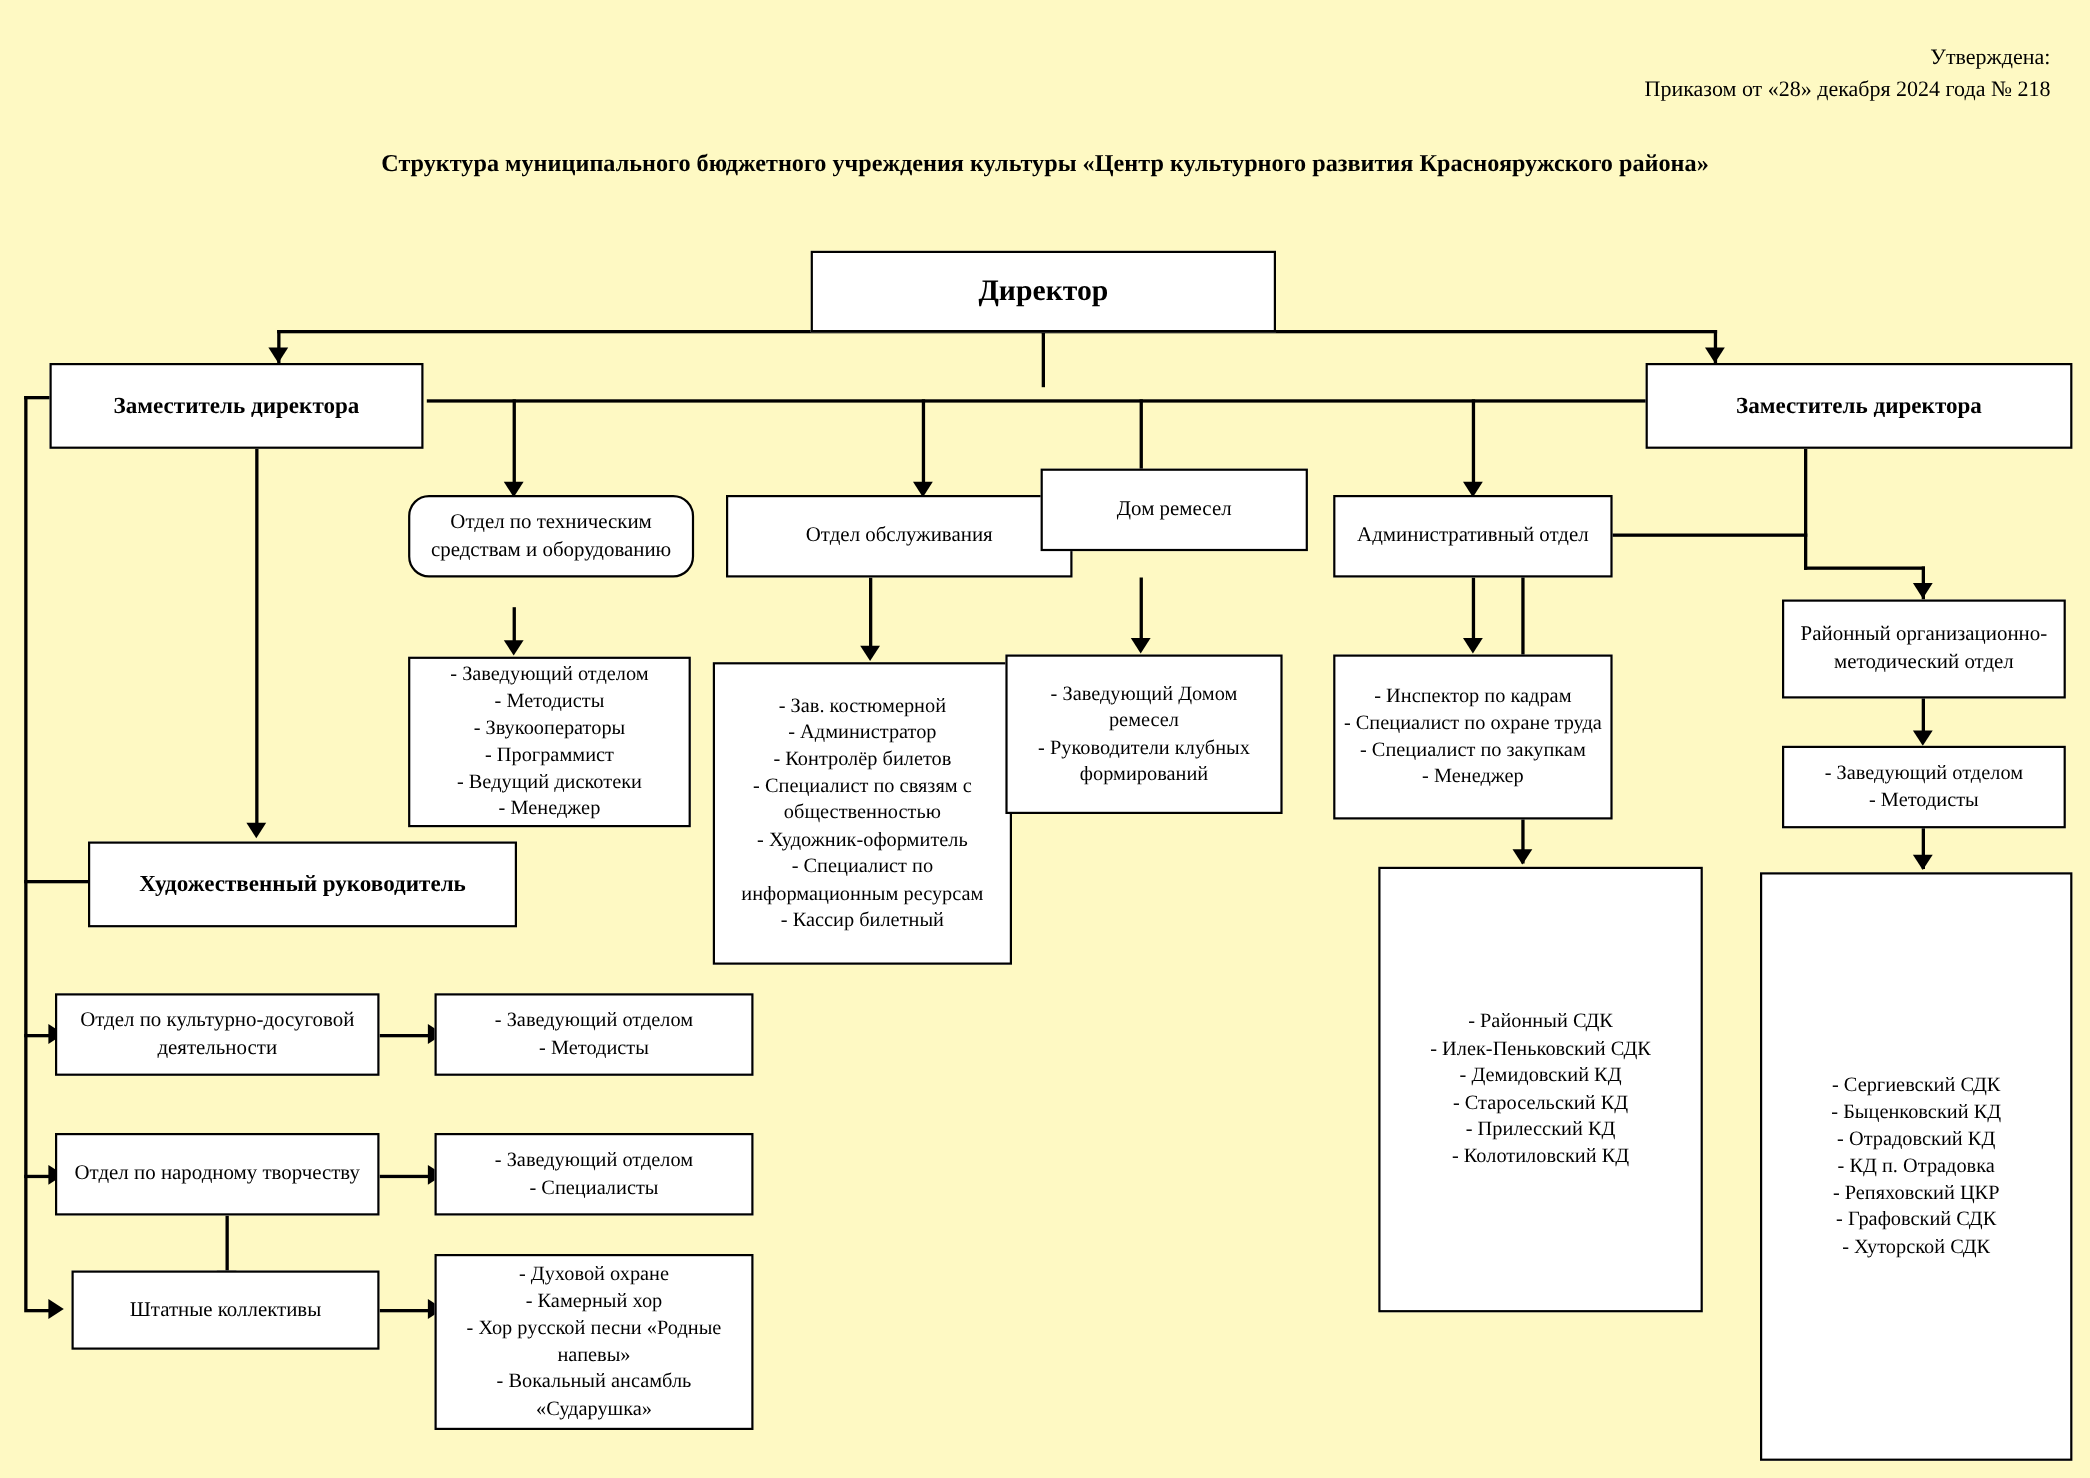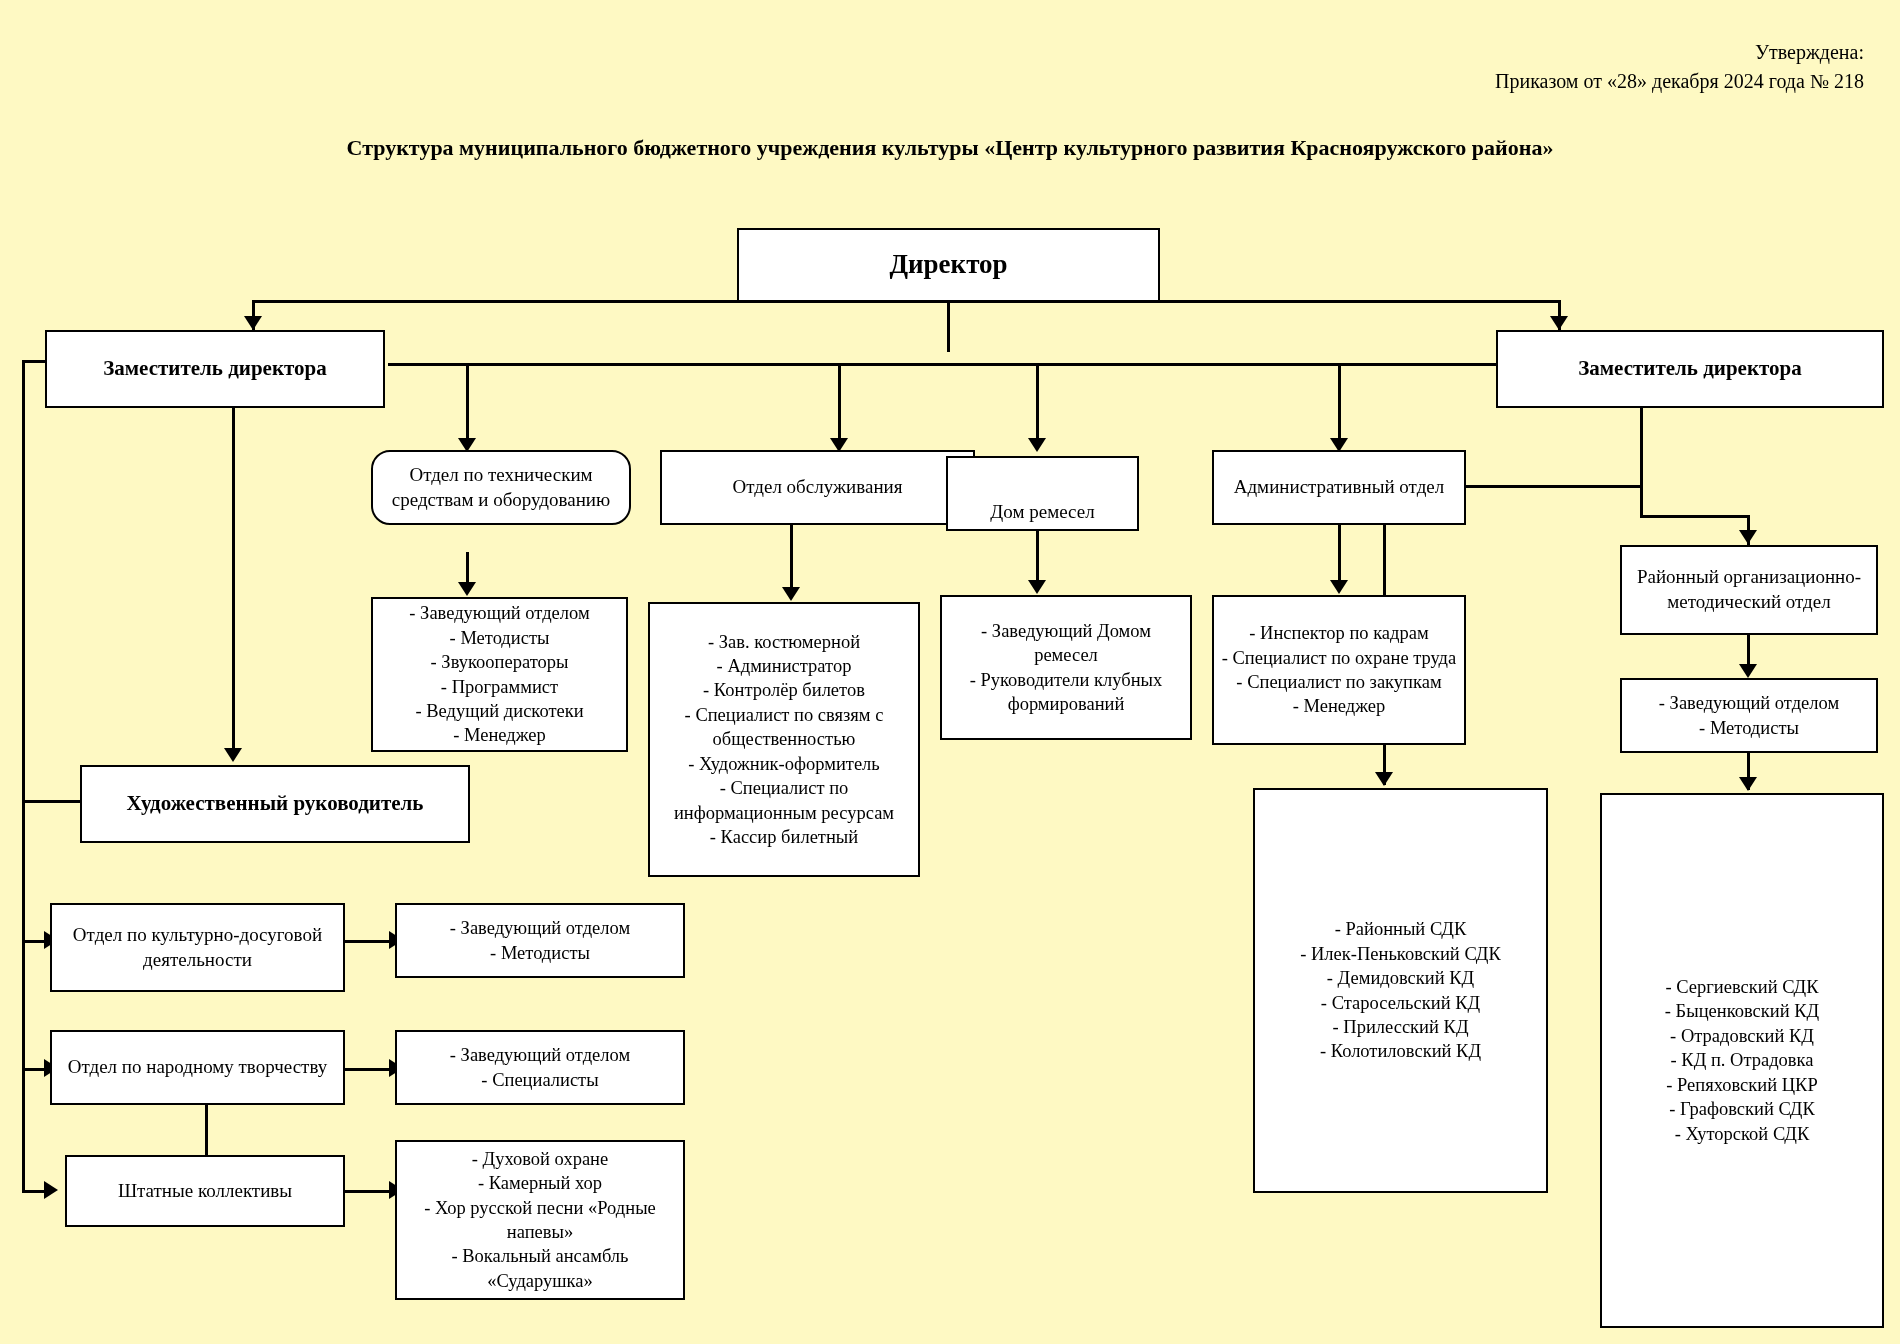--- a/index.html
+++ b/index.html
@@ -182,21 +182,21 @@
   </div>
 
   <div class="box" style="left:371px;top:450px;width:260px;height:75px;border-radius:19px;">
     <span class="inner">Отдел по техническим средствам и оборудованию</span>
   </div>
 
   <div class="box" style="left:660px;top:450px;width:315px;height:75px;">
     <span class="inner">Отдел обслуживания</span>
   </div>
 
-  <div class="box" style="left:946px;top:456px;width:193px;height:75px;align-items:flex-end;">
+  <div class="box" style="left:946px;top:426px;width:243px;height:75px;">
     <span class="inner">Дом ремесел</span>
   </div>
 
   <div class="box" style="left:1212px;top:450px;width:254px;height:75px;">
     <span class="inner">Административный отдел</span>
   </div>
 
   <div class="box lst" style="left:371px;top:597px;width:257px;height:155px;">
     <div class="inner">
         <div>- Заведующий отделом</div>
@@ -213,41 +213,41 @@
         <div>- Зав. костюмерной</div>
         <div>- Администратор</div>
         <div>- Контролёр билетов</div>
         <div>- Специалист по связям с общественностью</div>
         <div>- Художник-оформитель</div>
         <div>- Специалист по информационным ресурсам</div>
         <div>- Кассир билетный</div>
       </div>
   </div>
 
-  <div class="box lst wrap" style="left:940px;top:595px;width:252px;height:145px;">
+  <div class="box lst wrap" style="left:914px;top:595px;width:252px;height:145px;">
     <div class="inner">
         <div>- Заведующий Домом ремесел</div>
         <div>- Руководители клубных формирований</div>
       </div>
   </div>
 
   <div class="box lst wrap" style="left:1212px;top:595px;width:254px;height:150px;">
     <div class="inner">
         <div>- Инспектор по кадрам</div>
         <div>- Специалист по охране труда</div>
         <div>- Специалист по закупкам</div>
         <div>- Менеджер</div>
       </div>
   </div>
 
   <div class="box bold" style="left:80px;top:765px;width:390px;height:78px;font-size:21px;">
     <span class="inner">Художественный руководитель</span>
   </div>
 
-  <div class="box" style="left:50px;top:903px;width:295px;height:89px;">
+  <div class="box" style="left:50px;top:903px;width:295px;height:75px;">
     <span class="inner">Отдел по культурно-досуговой деятельности</span>
   </div>
 
   <div class="box lst" style="left:395px;top:903px;width:290px;height:75px;">
     <div class="inner">
         <div>- Заведующий отделом</div>
         <div>- Методисты</div>
       </div>
   </div>
 

